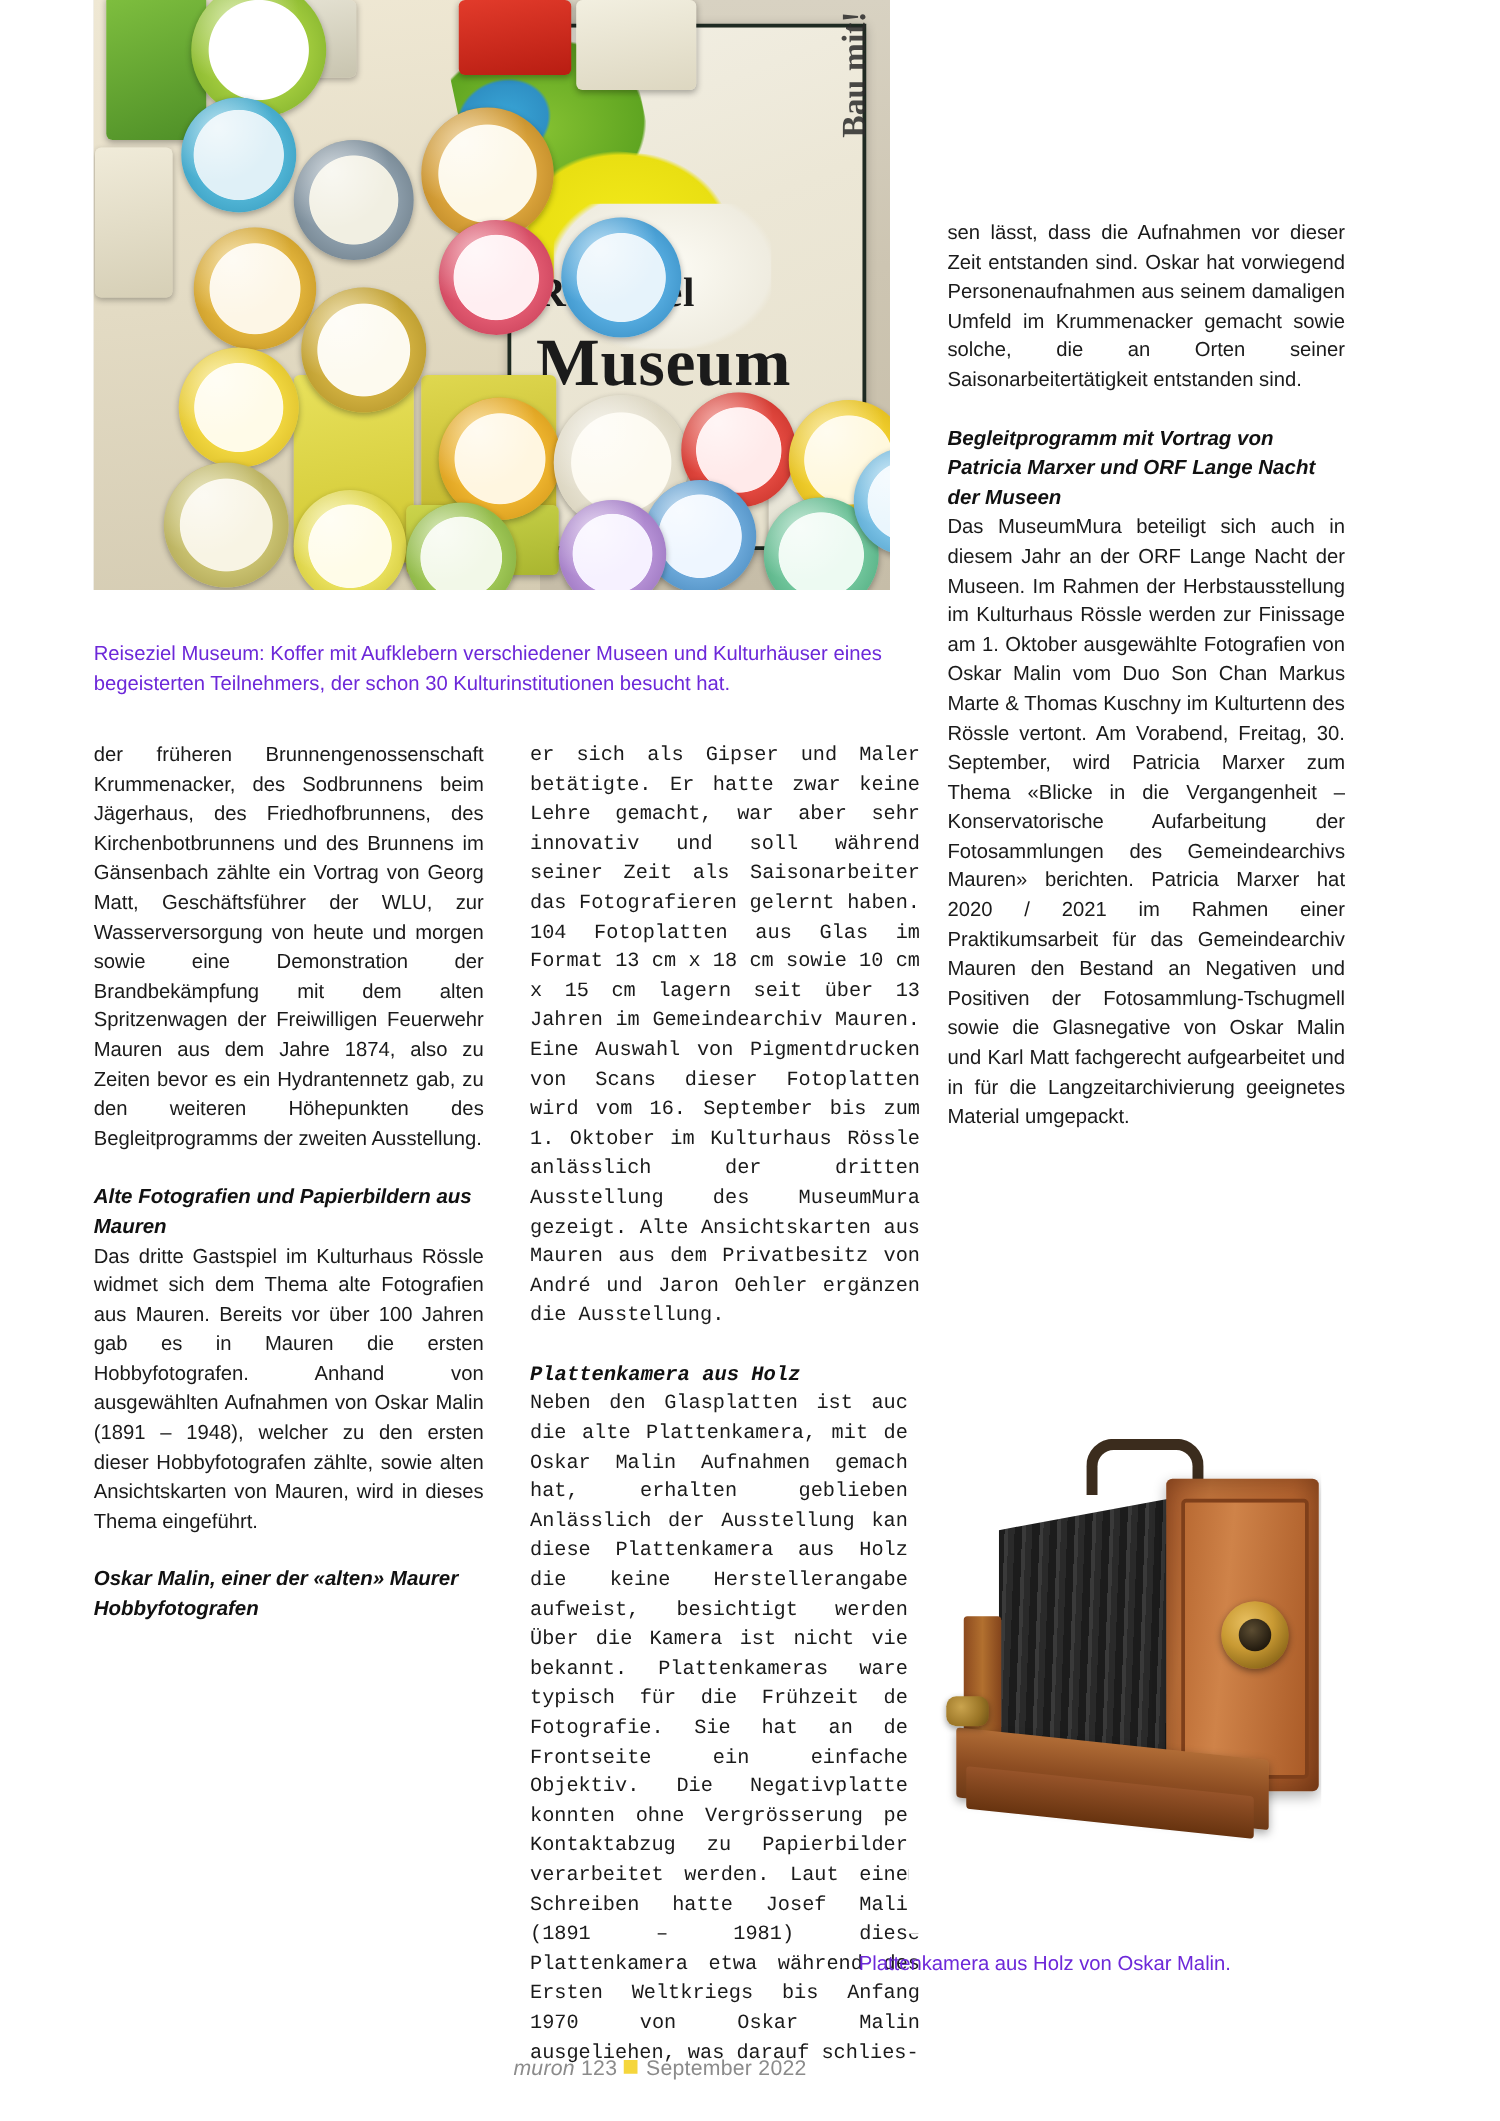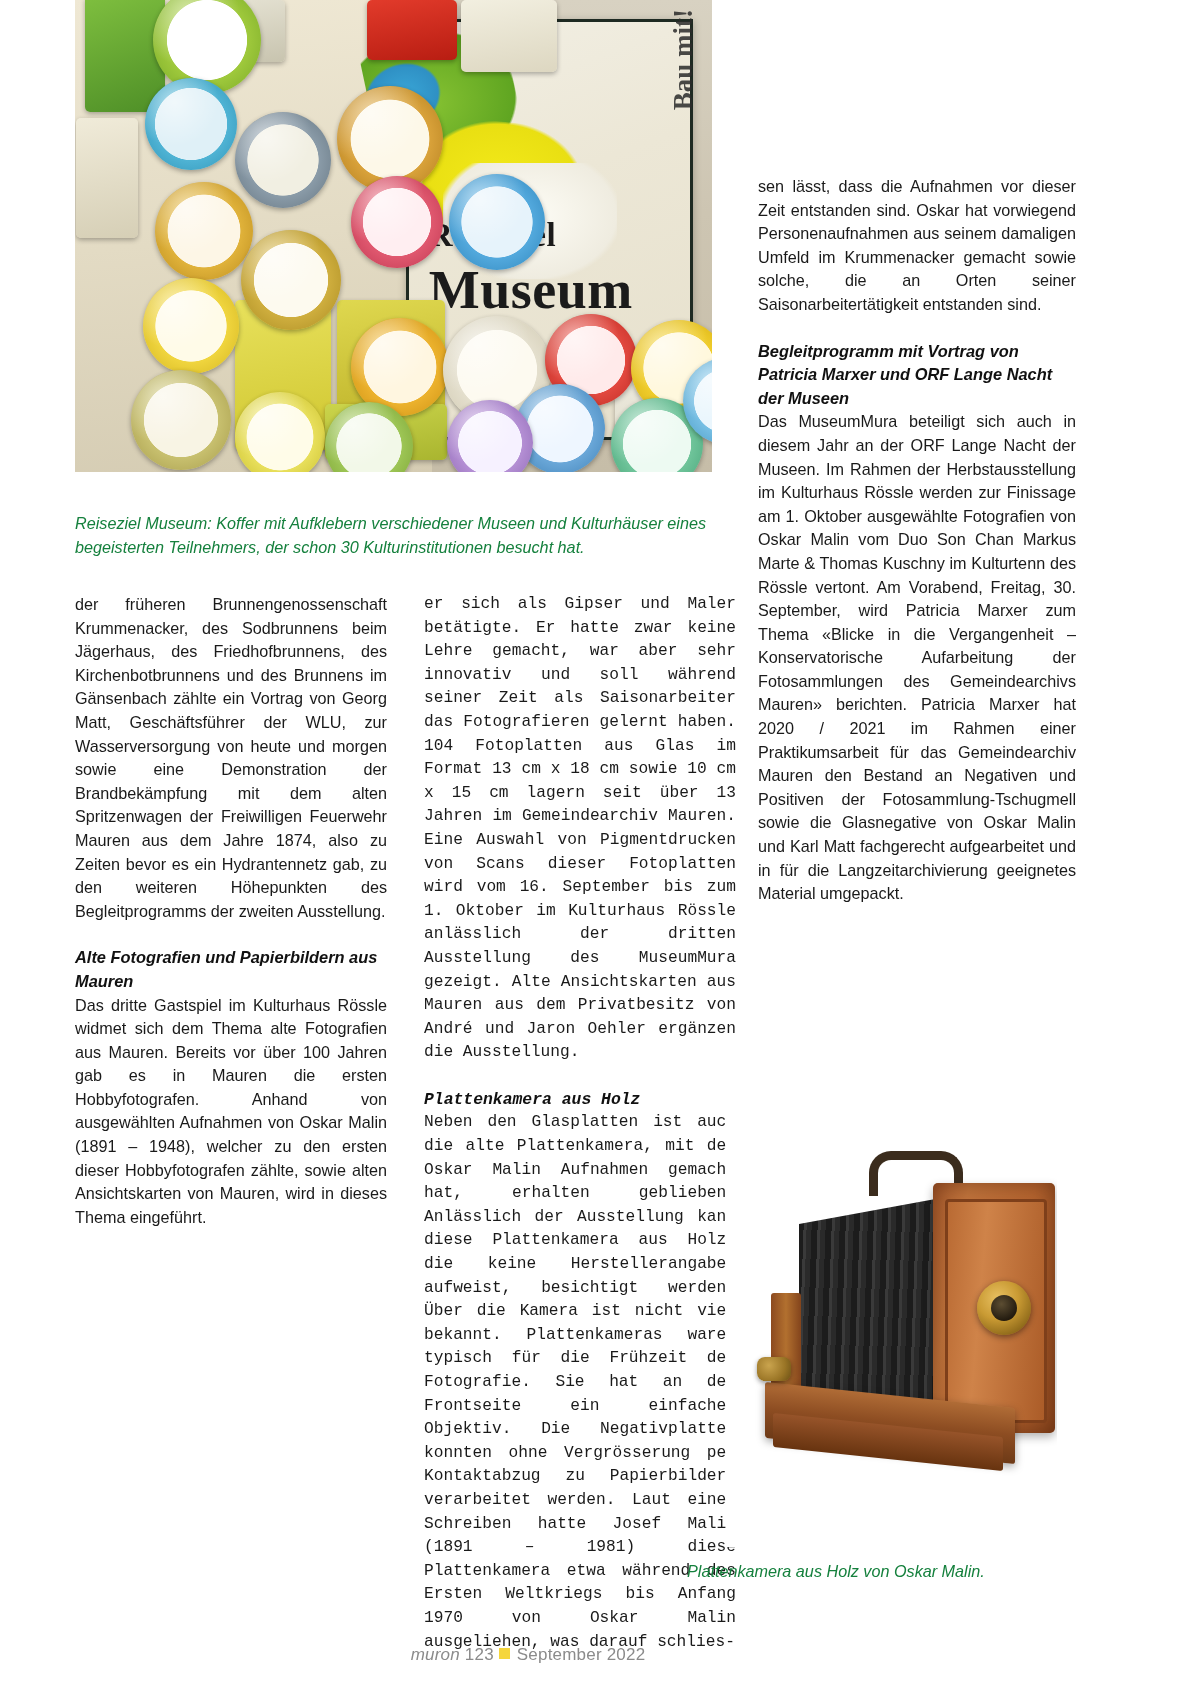--- a/index.html
+++ b/index.html
@@ -120,24 +120,23 @@
   }
   .suitcase-base {
     position: absolute;
     left: 0; top: 0; width: 56%; height: 100%;
     background: linear-gradient(175deg,#efe8d4 0%, #e3dbc4 50%, #d5ccb3 100%);
   }
 
   
   .caption {
     position: absolute;
-    font-style: italic;
     font-size: 16.2px;
     line-height: 23.5px;
-    color: #15803d;
+    color: #6d28d9;
   }
   #caption-stickers { left: 75px; top: 512px; width: 640px; }
   #caption-camera  { left: 687px; top: 1560px; width: 330px; }
 
   
   .col {
     position: absolute;
     width: 312px;
     font-size: 16.2px;
     line-height: 23.6px;
@@ -352,20 +351,21 @@
   <div class="badge" style="left:250px;top:402px;width:88px;height:88px;background:radial-gradient(circle at 50% 50%,#f2f8e8 52%,#9dc555 53%,#7aa334 100%);"></div>
   <div class="badge" style="left:608px;top:358px;width:86px;height:86px;background:radial-gradient(circle at 50% 50%,#eaf6fd 52%,#77bfe4 53%,#4a9ac4 100%);"></div>
 </div>
 
 <div class="caption" id="caption-stickers">Reiseziel Museum: Koffer mit Aufklebern verschiedener Museen und Kulturhäuser eines begeisterten Teilnehmers, der schon 30 Kulturinstitutionen besucht hat.</div>
 
 <div class="col" id="col-1">
   <p>der früheren Brunnengenossenschaft Krummenacker, des Sodbrunnens beim Jägerhaus, des Friedhofbrunnens, des Kirchenbotbrunnens und des Brunnens im Gänsenbach zählte ein Vortrag von Georg Matt, Geschäftsführer der WLU, zur Wasserversorgung von heute und morgen sowie eine Demonstration der Brandbekämpfung mit dem alten Spritzenwagen der Freiwilligen Feuerwehr Mauren aus dem Jahre 1874, also zu Zeiten bevor es ein Hydrantennetz gab, zu den weiteren Höhepunkten des Begleitprogramms der zweiten Ausstellung.</p>
   <h3>Alte Fotografien und Papierbildern aus Mauren</h3>
   <p>Das dritte Gastspiel im Kulturhaus Rössle widmet sich dem Thema alte Fotografien aus Mauren. Bereits vor über 100 Jahren gab es in Mauren die ersten Hobbyfotografen. Anhand von ausgewählten Aufnahmen von Oskar Malin (1891 – 1948), welcher zu den ersten dieser Hobbyfotografen zählte, sowie alten Ansichtskarten von Mauren, wird in dieses Thema eingeführt.</p>
+  <h3>Oskar Malin, einer der «alten» Maurer Hobbyfotografen</h3>
 </div>
 
 <div class="col" id="col-2">
   <p>er sich als Gipser und Maler betätigte. Er hatte zwar keine Lehre gemacht, war aber sehr innovativ und soll während seiner Zeit als Saisonarbeiter das Fotografieren gelernt haben. 104 Fotoplatten aus Glas im Format 13 cm x 18 cm sowie 10 cm x 15 cm lagern seit über 13 Jahren im Gemeindearchiv Mauren. Eine Auswahl von Pigmentdrucken von Scans dieser Fotoplatten wird vom 16. September bis zum 1. Oktober im Kulturhaus Rössle anlässlich der dritten Ausstellung des MuseumMura gezeigt. Alte Ansichtskarten aus Mauren aus dem Privatbesitz von André und Jaron Oehler ergänzen die Ausstellung.</p>
   <h3>Plattenkamera aus Holz</h3>
   <p>Neben den Glasplatten ist auch die alte Plattenkamera, mit der Oskar Malin Aufnahmen gemacht hat, erhalten geblieben. Anlässlich der Ausstellung kann diese Plattenkamera aus Holz, die keine Herstellerangaben aufweist, besichtigt werden. Über die Kamera ist nicht viel bekannt. Plattenkameras waren typisch für die Frühzeit der Fotografie. Sie hat an der Frontseite ein einfaches Objektiv. Die Negativplatten konnten ohne Vergrösserung per Kontaktabzug zu Papierbildern verarbeitet werden. Laut einem Schreiben hatte Josef Malin (1891 – 1981) diese Plattenkamera etwa während des Ersten Weltkriegs bis Anfang 1970 von Oskar Malin ausgeliehen, was darauf schlies-</p>
 </div>
 
 <div class="col" id="col-3">
   <p>sen lässt, dass die Aufnahmen vor dieser Zeit entstanden sind. Oskar hat vorwiegend Personenaufnahmen aus seinem damaligen Umfeld im Krummenacker gemacht sowie solche, die an Orten seiner Saisonarbeitertätigkeit entstanden sind.</p>

